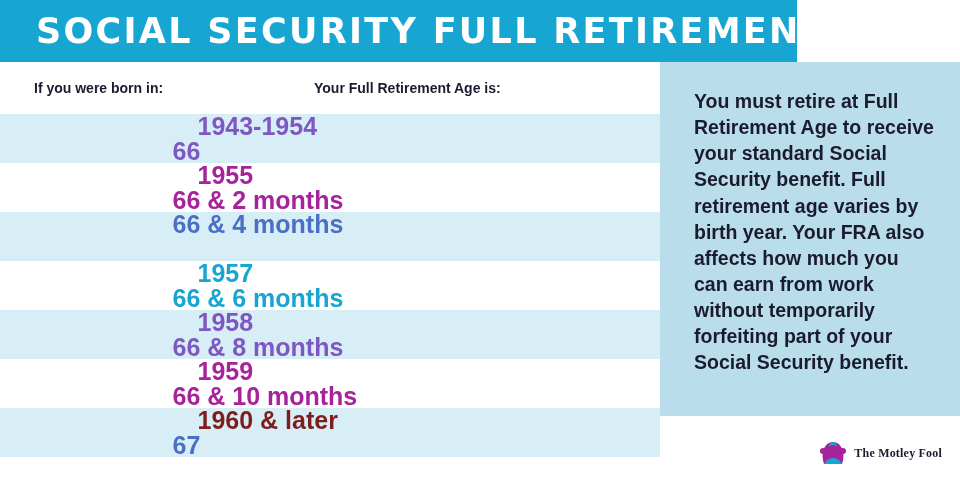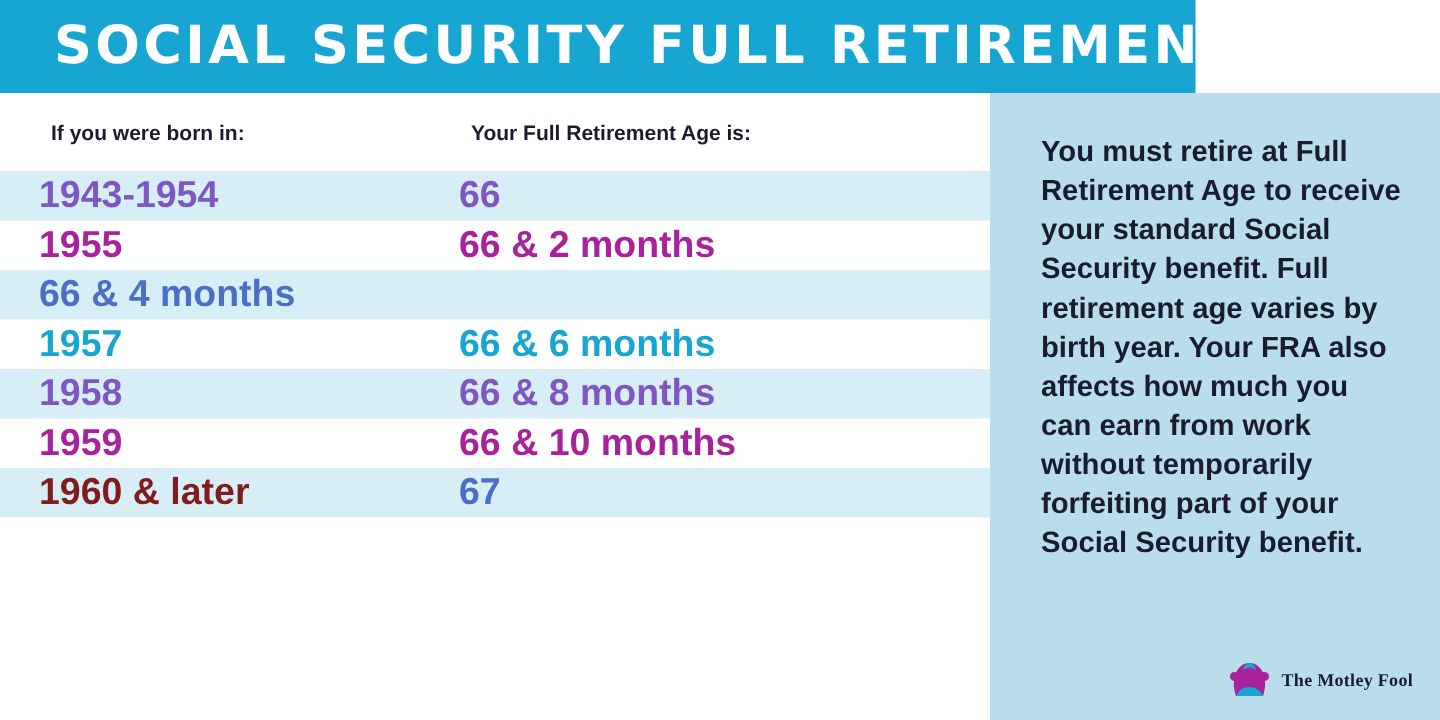--- a/index.html
+++ b/index.html
@@ -61,37 +61,38 @@
   .th {
     font-size: 14px;
     font-weight: bold;
     color: #1b1b2f;
   }
   .col-a { width: 280px; }
   .col-b { width: 330px; }
   .row {
     display: flex;
     align-items: center;
-    height: 33px;
-    padding-left: 26px;
+    height: 49px;
+    padding-left: 15px;
     box-sizing: border-box;
+    flex-direction: column;
   }
   .row.shaded { background: #d8eef6; }
   .cell {
     font-size: 25px;
     font-weight: bold;
     line-height: 1;
   }
   
   .side-panel {
     position: absolute;
     left: 660px;
     top: 62px;
     width: 300px;
-    height: 418px;
+    height: 354px;
     background: #b9ddea;
     box-sizing: border-box;
     padding: 26px 24px 0 34px;
   }
   .side-text {
     font-size: 19.5px;
     font-weight: bold;
     color: #1b1b2f;
     line-height: 1.34;
   }

